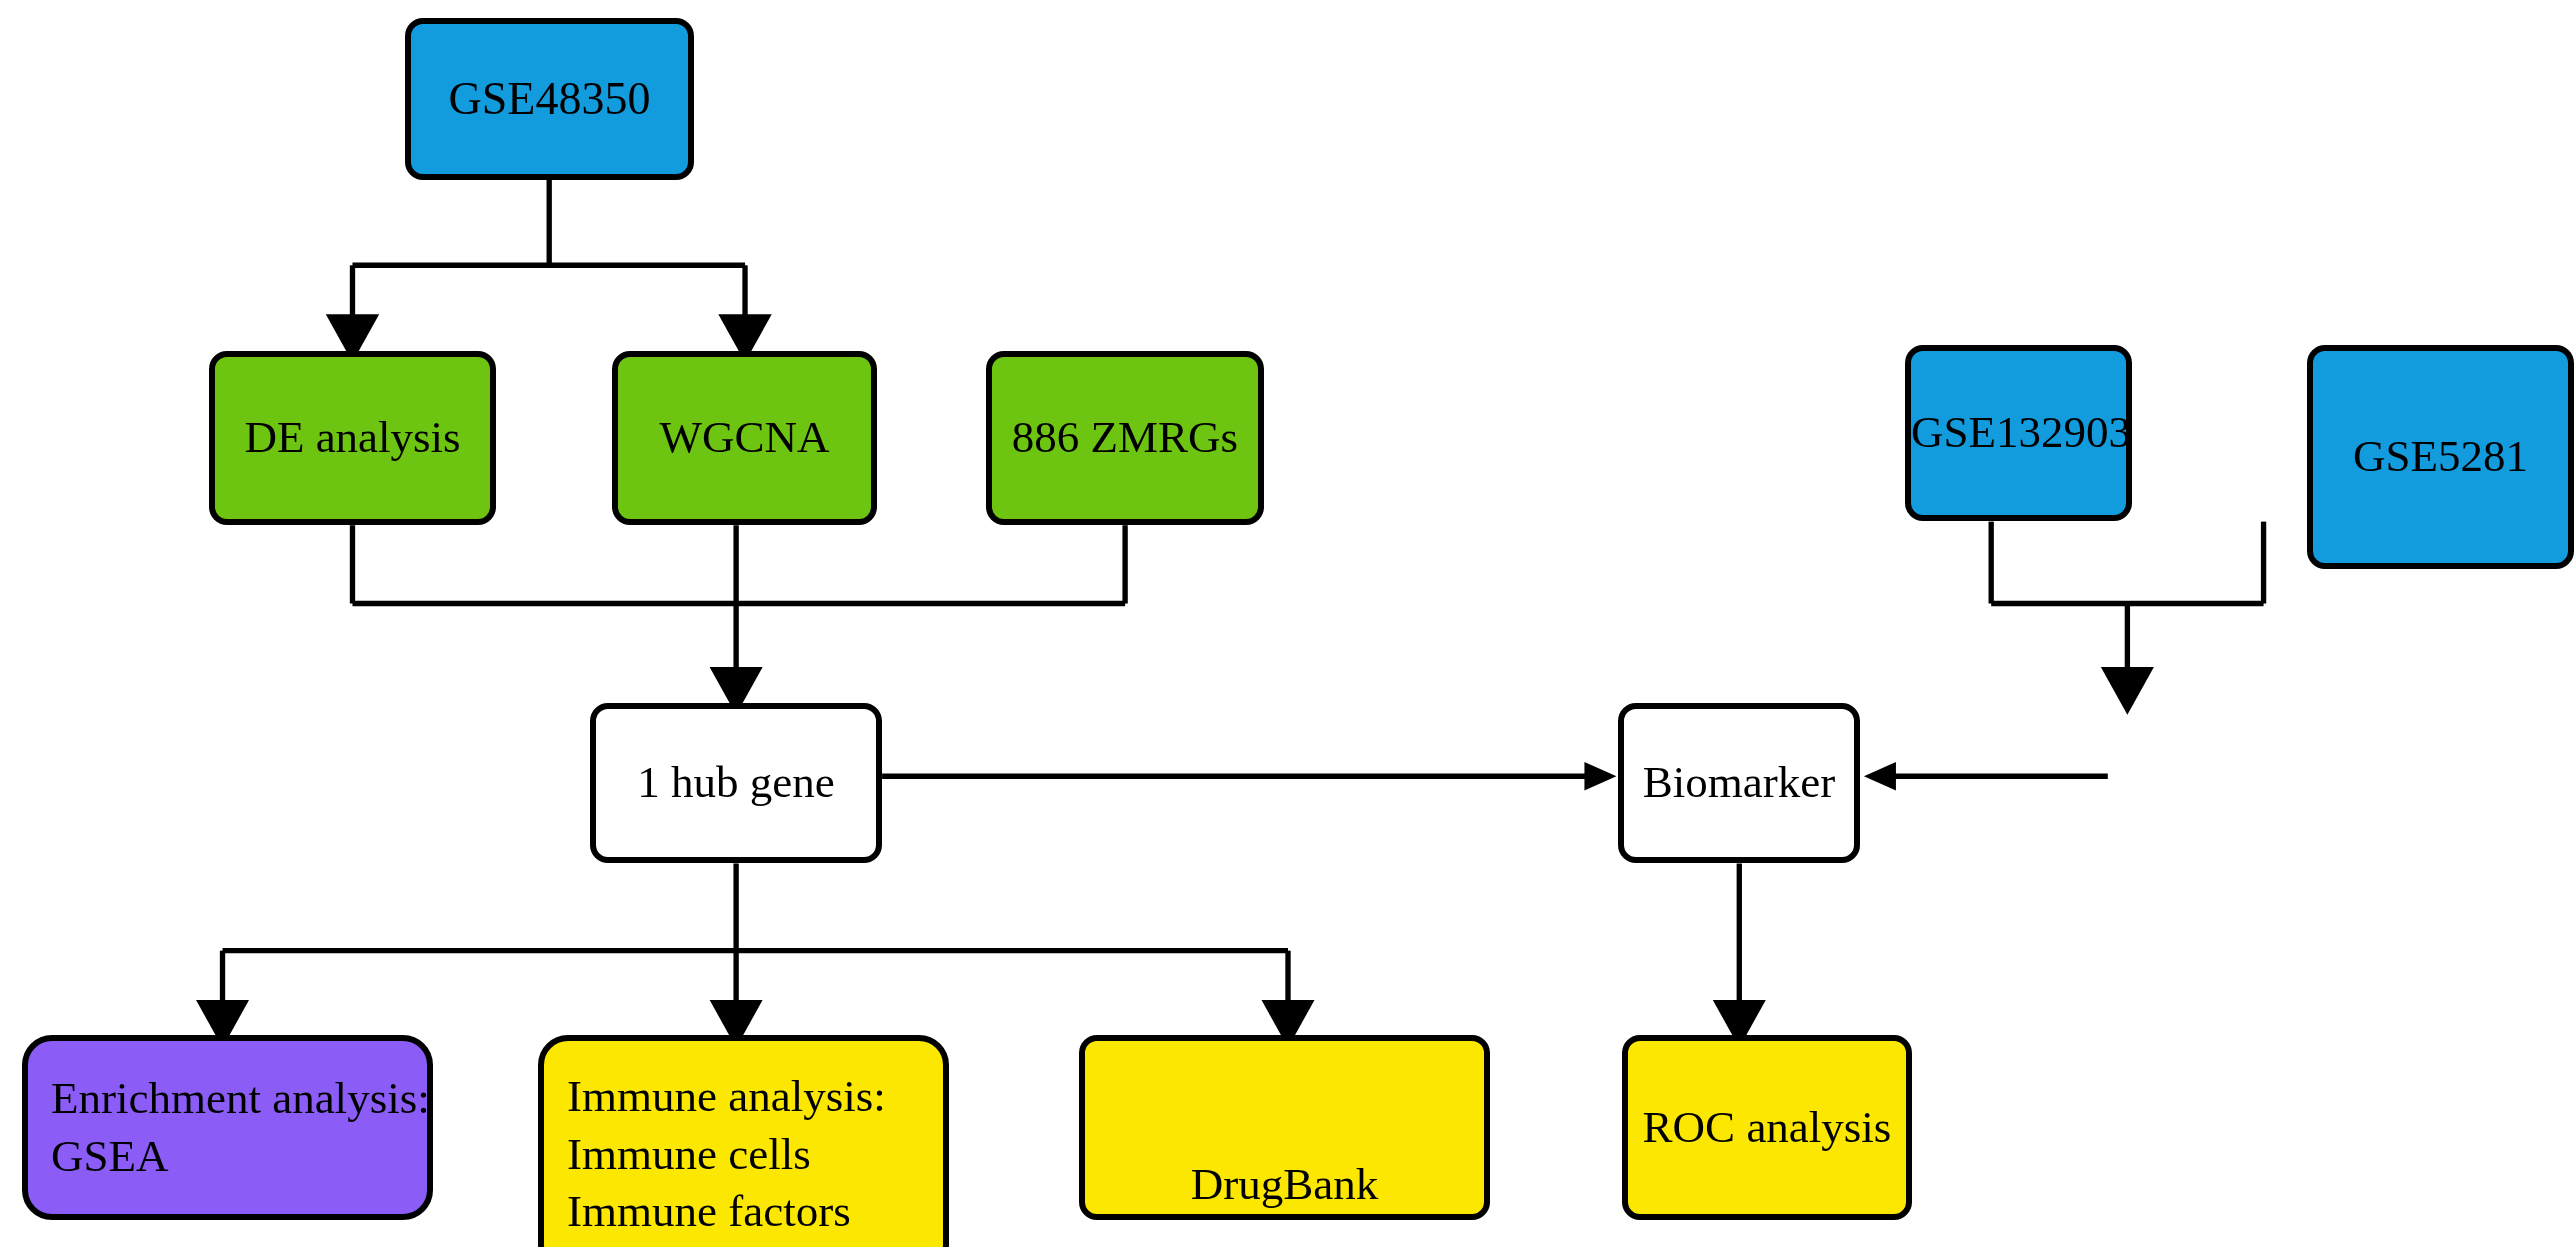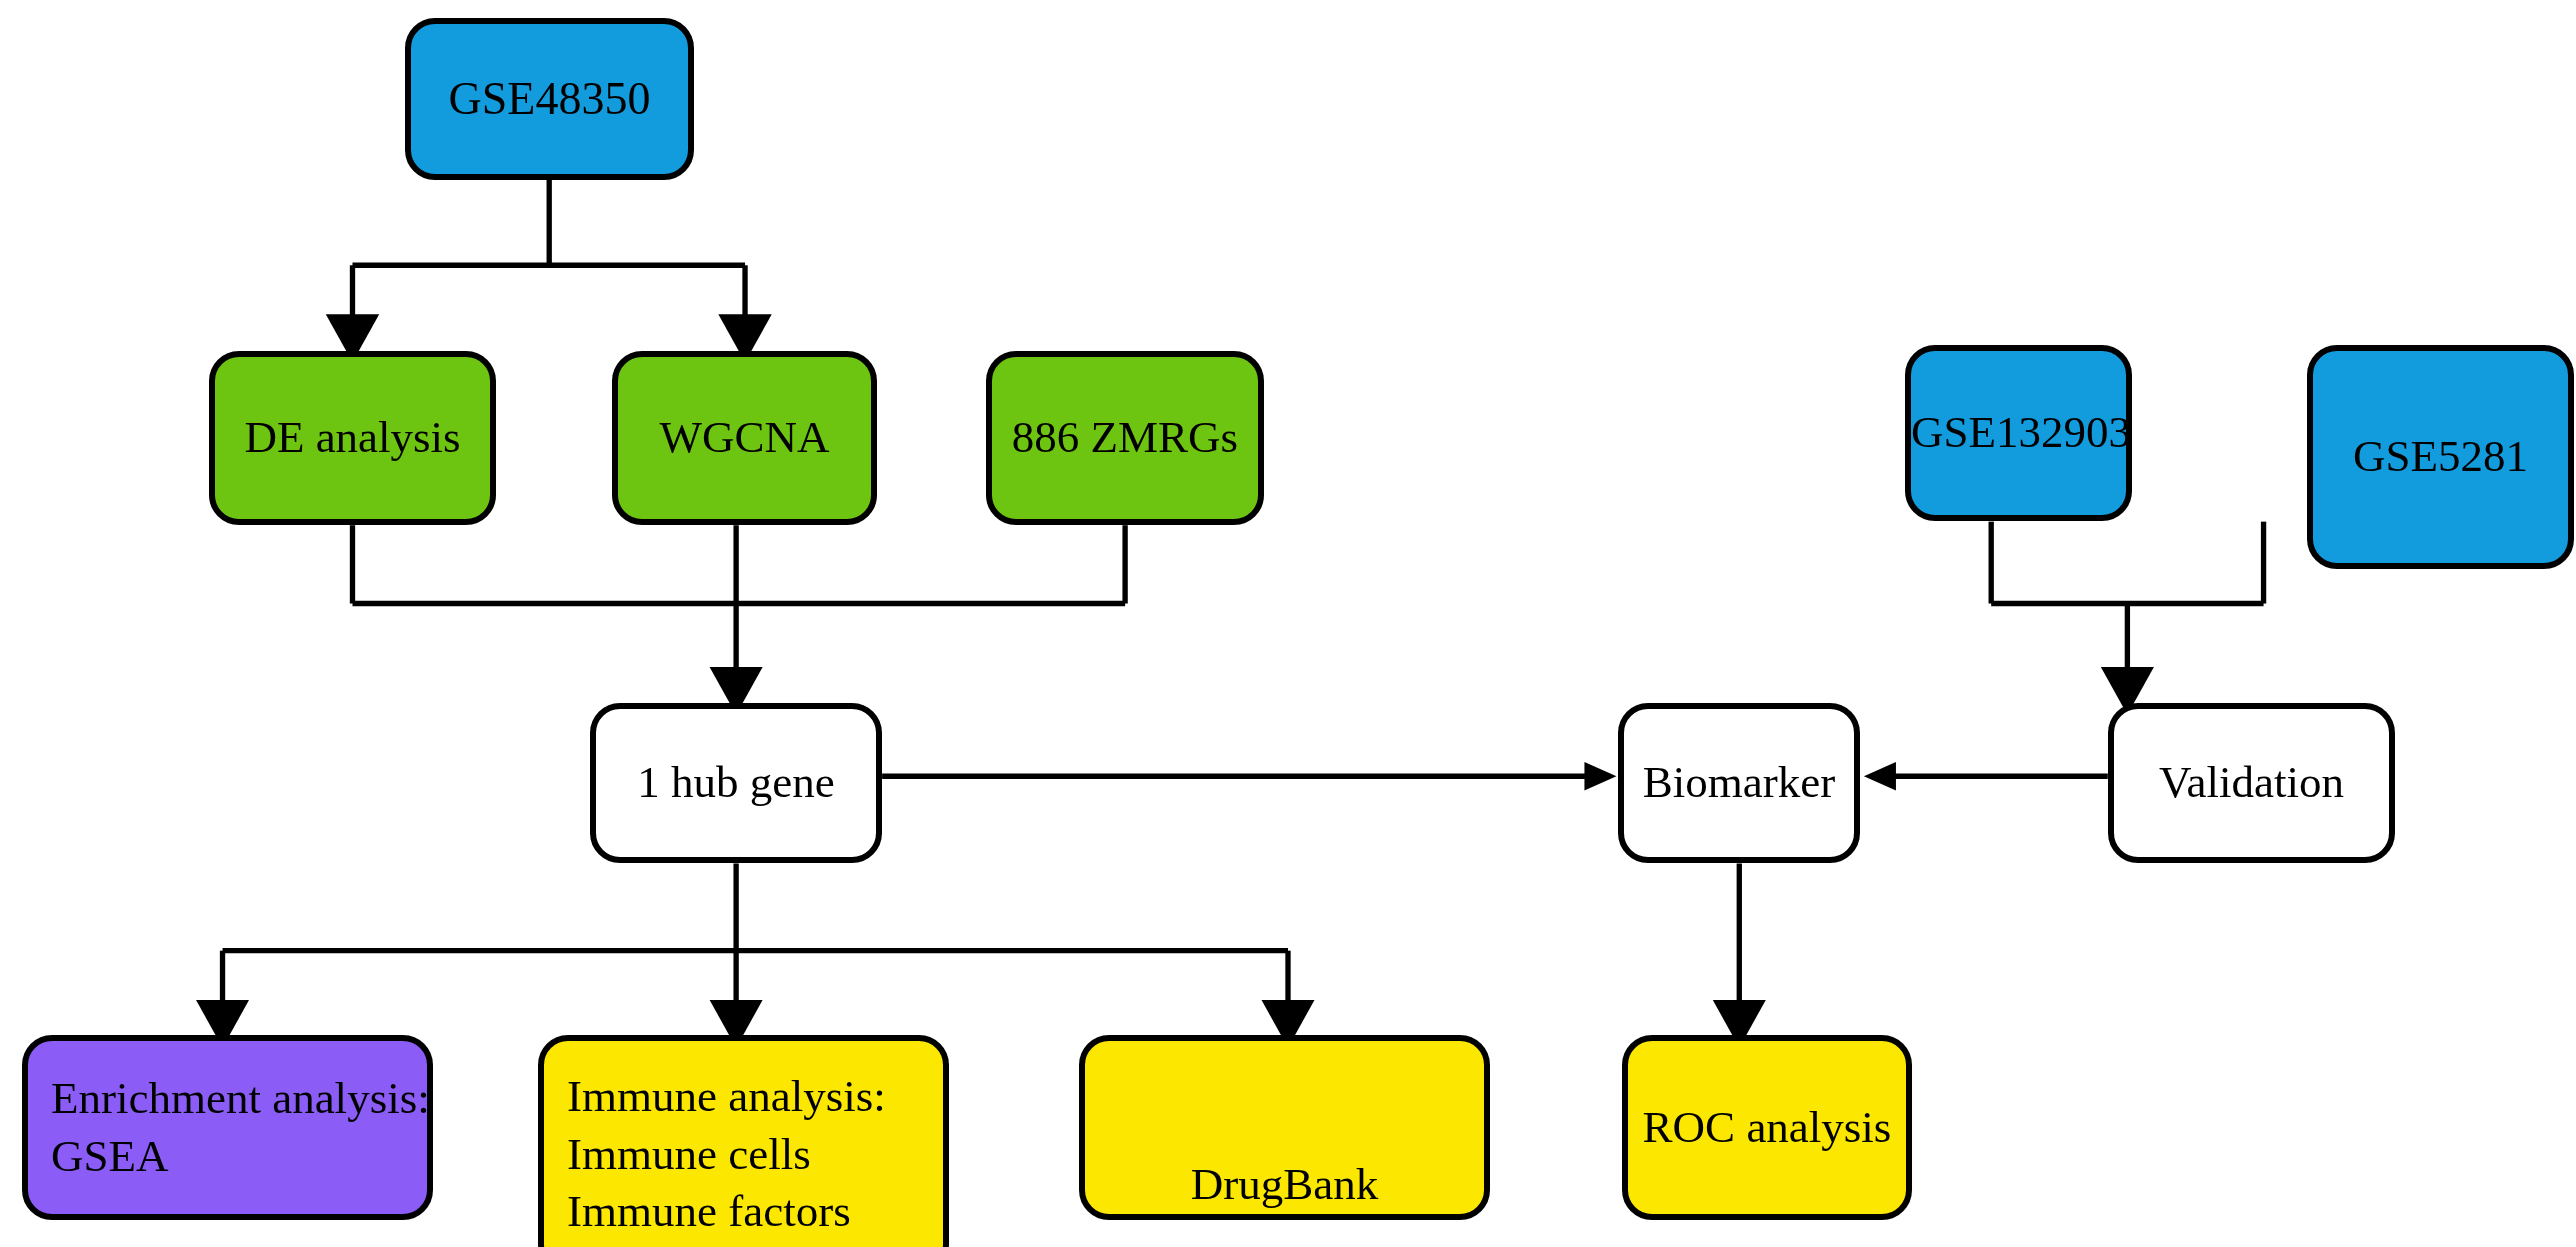--- a/index.html
+++ b/index.html
@@ -33,20 +33,21 @@
     display: flex;
     align-items: center;
     color: #000000;
     font-family: "Liberation Serif", "DejaVu Serif", serif;
     line-height: 1.28;
     z-index: 2;
   }
   .node.center {
     justify-content: center;
     text-align: center;
+    border-radius: 18px;
   }
   .node.left {
     justify-content: flex-start;
     text-align: left;
     padding-left: 23px;
   }
   .node .label {
     display: block;
     width: 100%;
   }
@@ -146,25 +147,20 @@
         <span class="line">1 hub gene</span>
       </span>
   </div>
 
   <div class="node fill-white center" style="left: 1618px; top: 703px; width: 242px; height: 160px; font-size: 45px; background: rgb(255, 255, 255); border-color: rgb(0, 0, 0);">
     <span class="label">
         <span class="line">Biomarker</span>
       </span>
   </div>
 
-  <div class="node fill-white center" style="left: 2108px; top: 703px; width: 287px; height: 160px; font-size: 45px; background: rgb(255, 255, 255); border-color: rgb(0, 0, 0);">
-    <span class="label">
-        <span class="line">Validation</span>
-      </span>
-  </div>
 
   <div class="node fill-yellow left" style="left: 22px; top: 1035px; width: 411px; height: 185px; font-size: 45px; background: #8b5cf6; border-color: rgb(0, 0, 0);">
     <span class="label">
         <span class="line">Enrichment analysis:</span>
         <span class="line">GSEA</span>
       </span>
   </div>
 
   <div class="node fill-yellow left" style="left: 538px; top: 1035px; width: 411px; height: 239px; font-size: 45px; background: rgb(251, 231, 0); border-color: rgb(0, 0, 0);">
     <span class="label">

